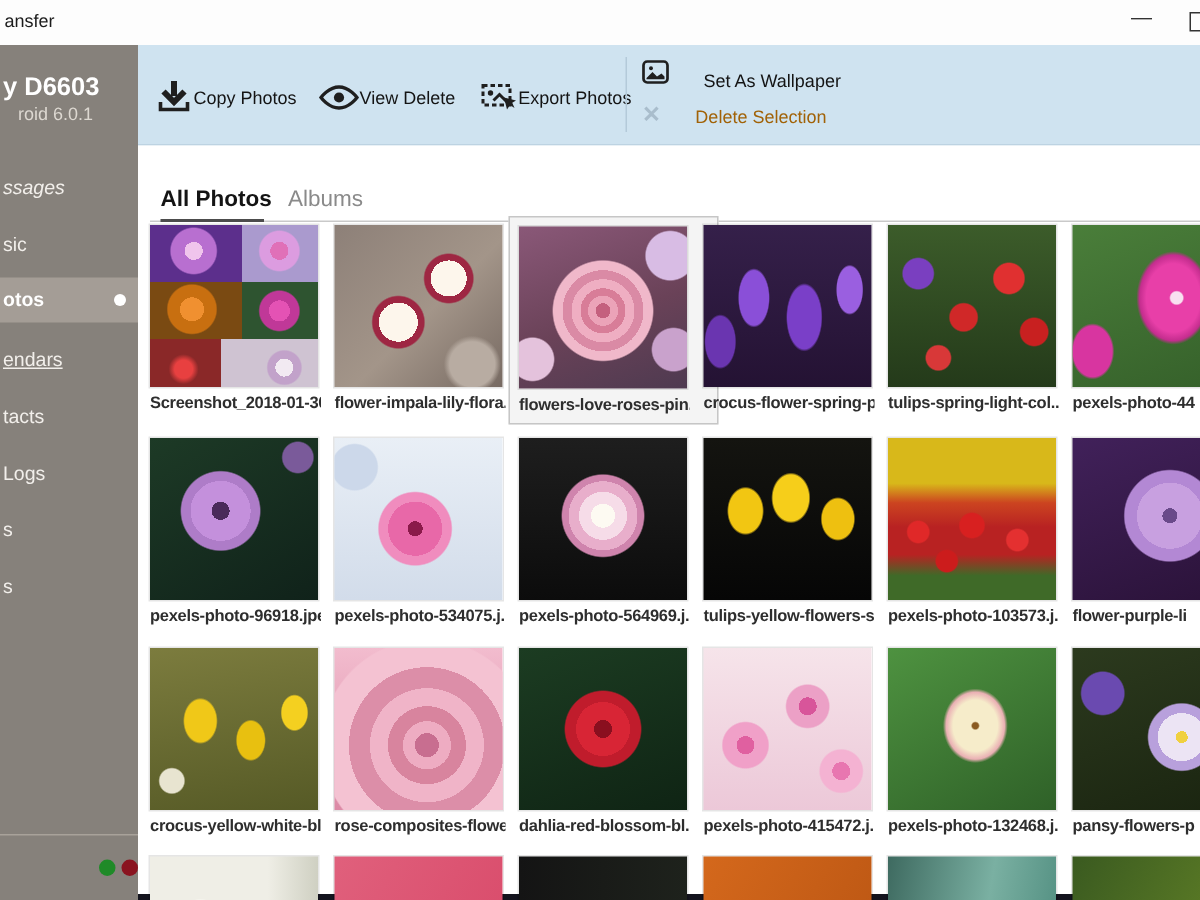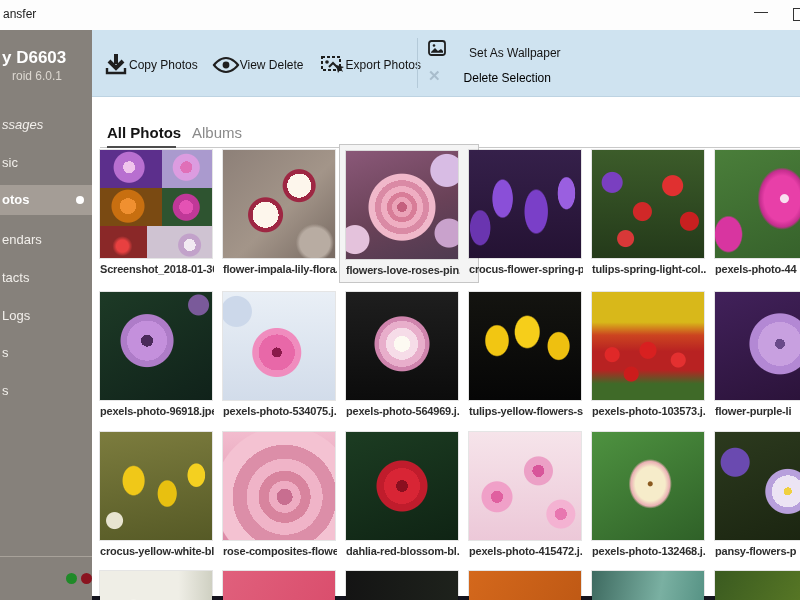--- a/index.html
+++ b/index.html
@@ -31,21 +31,21 @@
            border-bottom:1px solid #bdd3e2;}
   #tb-buttons{position:absolute;left:6px;top:4px;display:flex;gap:4px;}
   .tb-btn{display:flex;flex-direction:row;align-items:center;justify-content:flex-end;
           min-width:72px;height:58px;padding:2px 5px;cursor:pointer;}
   .tb-btn svg{display:block;margin-bottom:3px;}
   .tb-label{font-size:12px;color:#141414;white-space:nowrap;}
   #tb-vsep{position:absolute;left:325px;top:8px;width:1px;height:50px;background:#b4cad9;}
   .tb-side{position:absolute;left:336px;display:flex;align-items:flex-end;gap:23px;cursor:pointer;}
   #tb-wallpaper{top:10px;}
   #tb-delete{top:37px;cursor:default;}
-  #tb-delete .tb-label{color:#000000;}
+  #tb-delete .tb-label{color:#a16207;}
   .x-glyph{font-size:15px;font-weight:bold;color:#a9bdcc;}
 
   
   #content{position:absolute;left:92px;top:97px;width:708px;height:503px;background:#fff;}
   .tab{position:absolute;top:27px;font-size:15px;white-space:nowrap;cursor:pointer;}
   #tab-all{left:15px;color:#141414;font-weight:bold;}
   #tab-albums{left:100px;color:#8a8a8a;}
   #tabs-hairline{position:absolute;left:8px;top:50px;width:700px;height:1px;background:#c9c9c9;}
   #tab-underline{position:absolute;left:15px;top:49px;width:69px;height:2px;background:#4c4c4c;}
   #bottom-line{position:absolute;left:0;top:499px;width:708px;height:4px;background:#14141e;}
@@ -183,21 +183,21 @@
     <div id="btn-max"></div>
   </div>
 
   <div id="sidebar">
     <div id="dev-name">y D6603</div>
     <div id="dev-os">roid 6.0.1</div>
     <div id="sb-items">
         <div class="sb-item" style="top: 80px; font-style: italic;"><span>ssages</span></div>
         <div class="sb-item" style="top: 118px;"><span>sic</span></div>
         <div class="sb-item sb-sel" style="top: 155px;"><span>otos</span><span class="sb-dot"></span></div>
-        <div class="sb-item" style="top: 195px;"><span>endars</span></div>
+        <div class="sb-item" style="top: 195px; text-decoration: underline;"><span>endars</span></div>
         <div class="sb-item" style="top: 233px;"><span>tacts</span></div>
         <div class="sb-item" style="top: 271px;"><span>Logs</span></div>
         <div class="sb-item" style="top: 308px;"><span>s</span></div>
         <div class="sb-item" style="top: 346px;"><span>s</span></div>
       </div>
     <div id="sb-divider"></div>
     <div id="dot-green" class="status-dot"></div>
     <div id="dot-red" class="status-dot"></div>
   </div>
 

